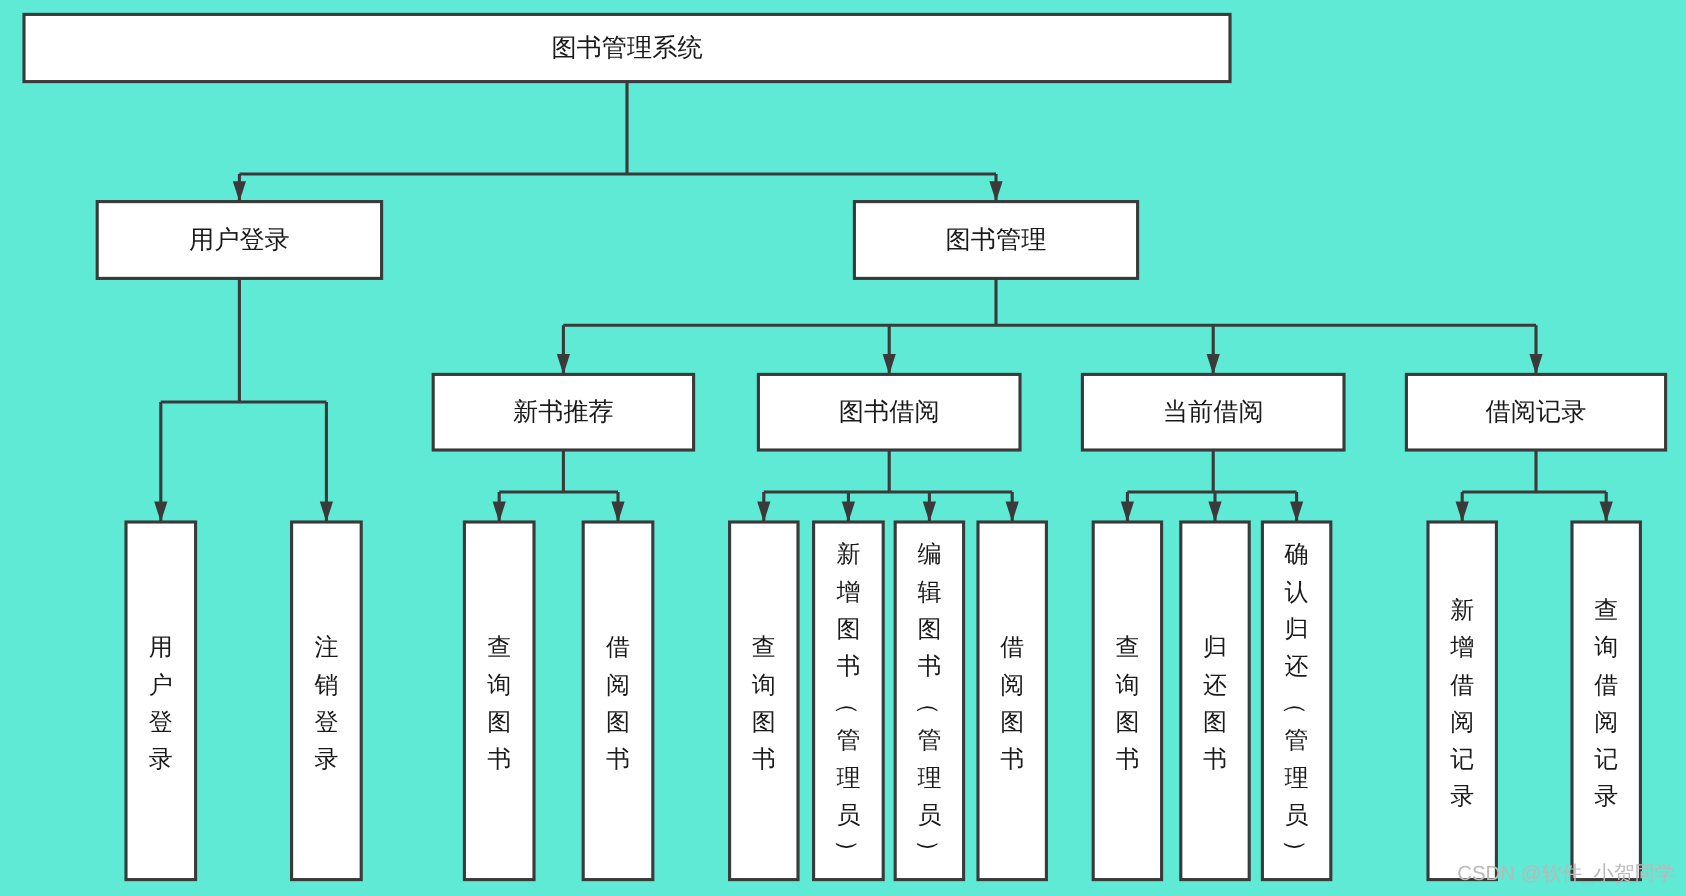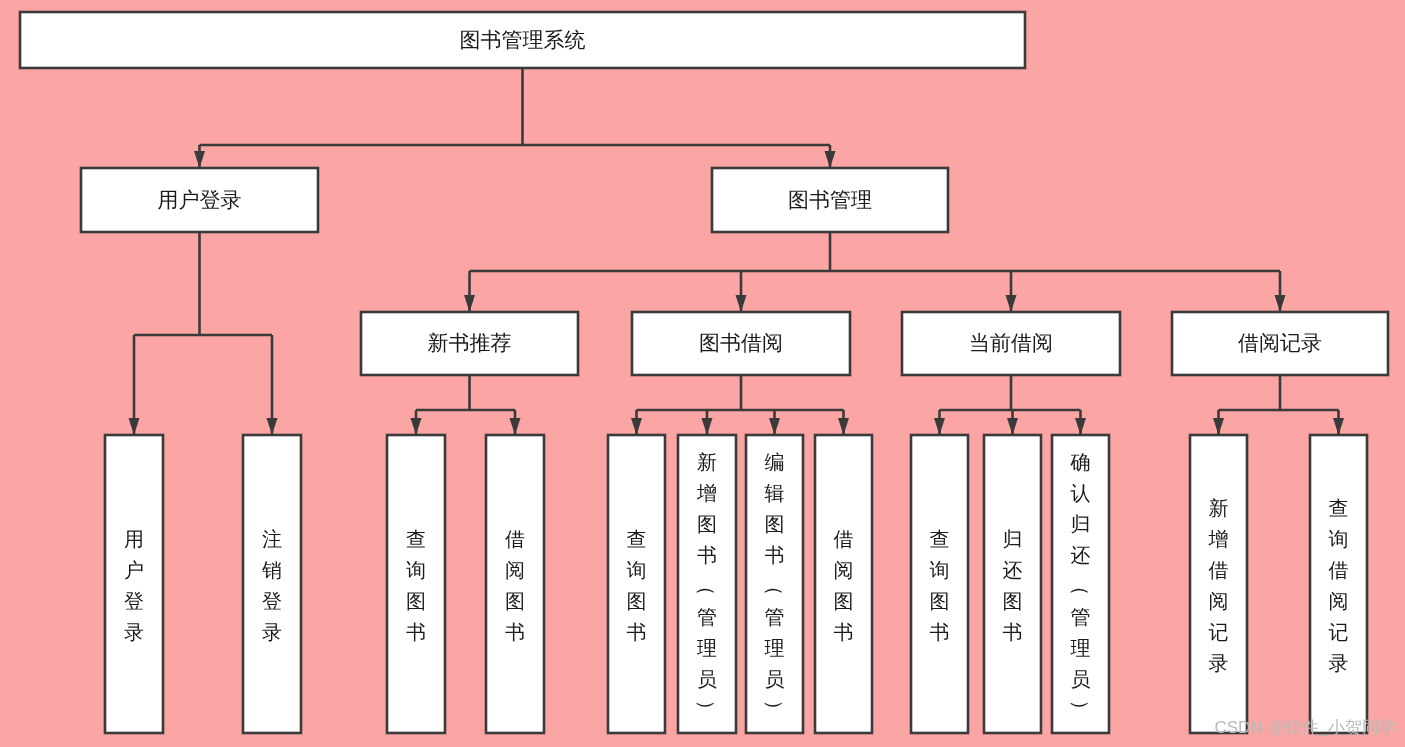--- a/index.html
+++ b/index.html
@@ -8,21 +8,21 @@
     padding: 0;
     background: #ffffff;
   }
   body {
     font-family: "Liberation Sans", "DejaVu Sans", sans-serif;
   }
   #diagram-root {
     position: relative;
     width: 1405px;
     height: 747px;
-    background: #fca5a5;
+    background: #5eead4;
     overflow: hidden;
   }
   svg.diagram-canvas {
     position: absolute;
     left: 0;
     top: 0;
     width: 1405px;
     height: 747px;
     display: block;
   }

